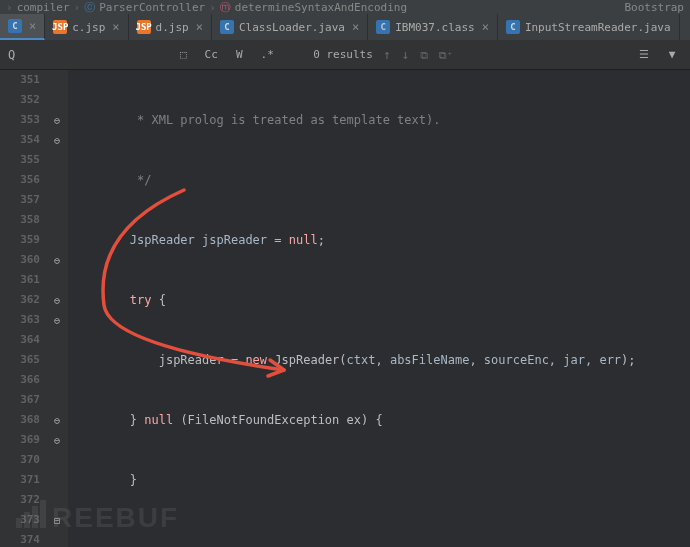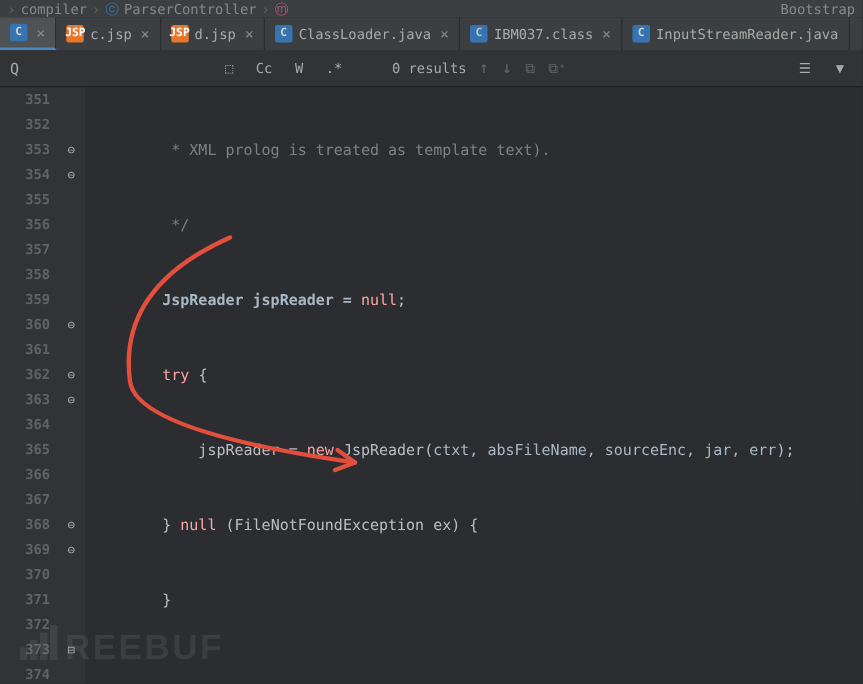--- a/index.html
+++ b/index.html
@@ -74,21 +74,21 @@
   border: none;
   outline: none;
   color: #ccc;
   font-size: 11px;
 }
 .findbar .btn-square {
   width: 20px; height: 20px;
   display: inline-flex; justify-content: center; align-items: center;
   color: #aaa; font-size: 11px; cursor: pointer;
 }
-.findbar .results { color: #aaa; min-width: 60px; text-align: right; }
+.findbar .results { color: #aaa; min-width: 60px; text-align: left; }
 .findbar .arrows span { color: #666; padding: 0 2px; font-size: 13px; cursor: pointer; }
 .editor {
   display: flex;
   height: calc(547px - 14px - 26px - 30px);
   background: #2b2d30;
   position: relative;
 }
 .gutter {
   width: 48px;
   background: #313335;
@@ -116,21 +116,21 @@
   font-size: 12px;
   line-height: 20px;
   white-space: pre;
   padding-left: 4px;
 }
 .codeline { position: relative; height: 20px; }
 .lnum { display: block; height: 20px; font-weight: bold; }
 
 .c-cmt { color: #808080; }
 .c-kw  { color: #fca5a5; }
-.c-type{ color: #a9b7c6; font-weight: bold; }
+.c-type{ color: #a9b7c6; }
 .c-var { color: #a9b7c6; }
 .annotation-arrow {
   position: absolute;
   left: 74px;
   top: 110px;
   width: 230px;
   height: 200px;
   pointer-events: none;
   z-index: 10;
 }
@@ -158,20 +158,21 @@
 <body>
 
 <div class="breadcrumb">
   <span class="chev">›</span>
   <span>compiler</span>
   <span class="chev">›</span>
   <span style="color:#3574b0">ⓒ</span>
   <span>ParserController</span>
   <span class="chev">›</span>
   <span style="color:#b05570">ⓜ</span>
+  <span>determineSyntaxAndEncoding</span>
   <span style="flex:1"></span>
   <span>Bootstrap</span>
 </div>
 
 <div class="tabs" id="tabs">
     <div class="tab active">
       <span class="tab-icon ic-java">C</span>
       <span class="close">×</span>
     </div>
     <div class="tab">

